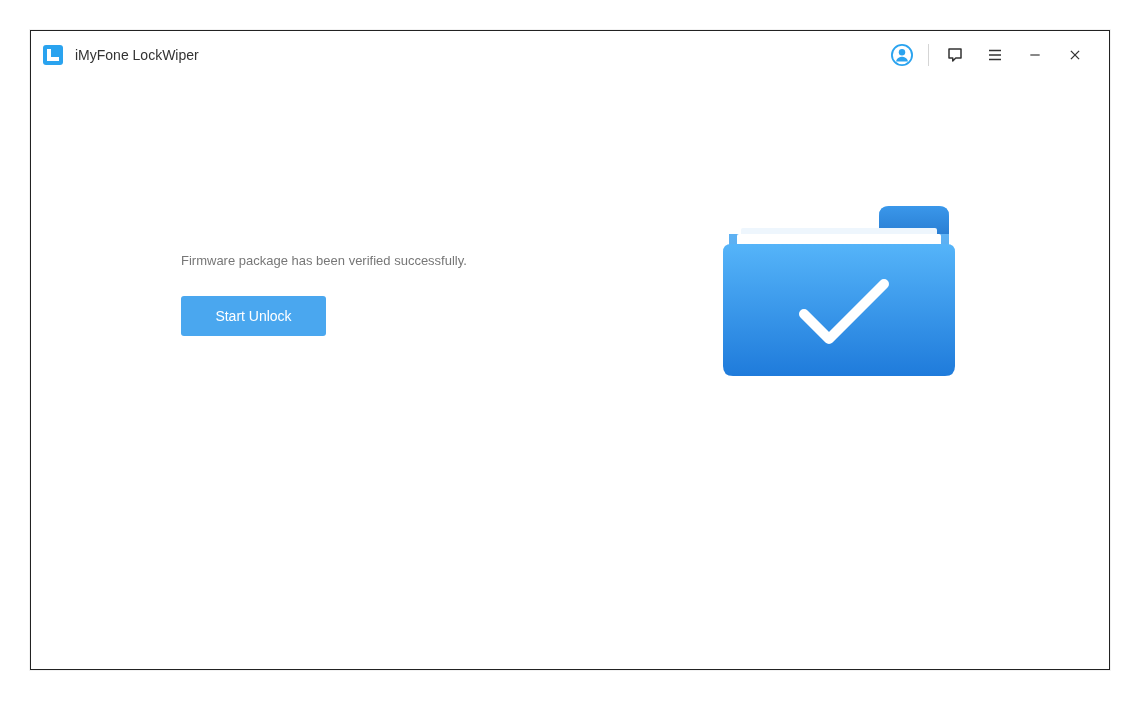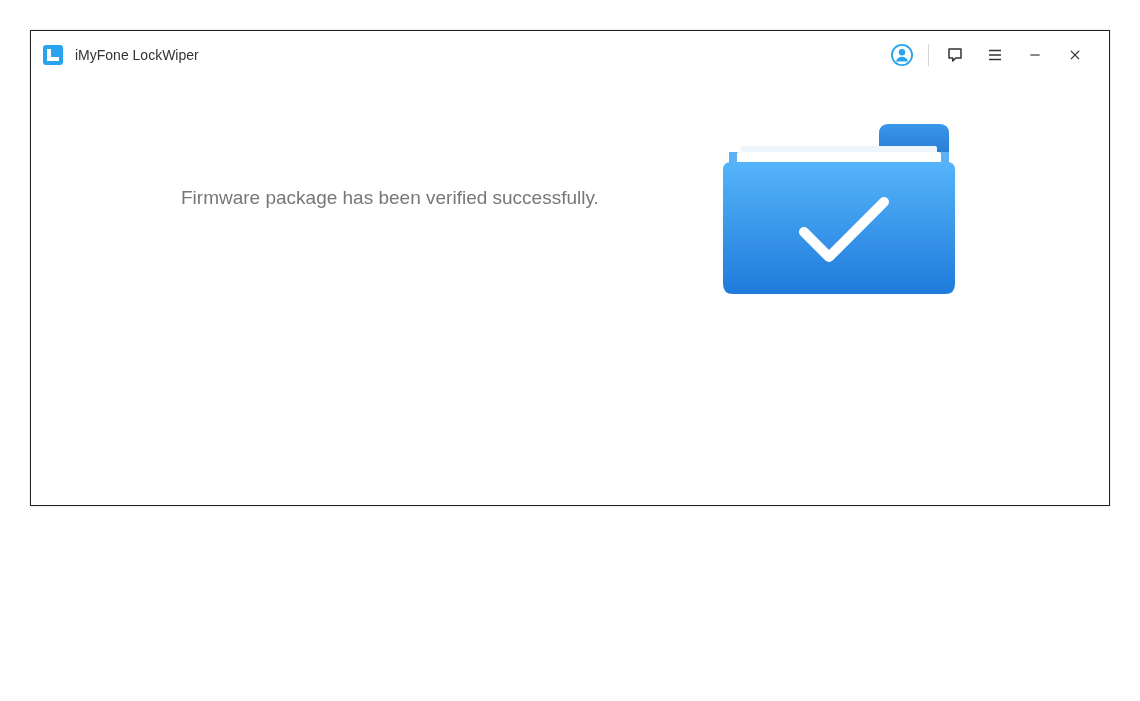--- a/index.html
+++ b/index.html
@@ -7,21 +7,21 @@
     font-family: "Segoe UI", Arial, sans-serif;
     background: #fff;
     width: 1140px;
     height: 701px;
     display: flex;
     justify-content: center;
     align-items: flex-start;
   }
   .window {
     width: 1080px;
-    height: 476px;
+    height: 640px;
     margin-top: 30px;
     border: 1px solid #222;
     background: #ffffff;
     position: relative;
     box-shadow: 0 0 0 1px rgba(0,0,0,0.05);
   }
   
   .titlebar {
     height: 48px;
     display: flex;
@@ -77,21 +77,21 @@
     min-width: 350px;
     margin-top: -160px;
   }
   .heading {
     font-size: 28px;
     color: #3b3b3b;
     font-weight: 400;
     margin-bottom: 12px;
   }
   .subtext {
-    font-size: 19px;
+    font-size: 13px;
     color: #777;
     margin-bottom: 28px;
   }
   .primary-btn {
     display: inline-flex;
     align-items: center;
     justify-content: center;
     width: 145px;
     height: 40px;
     background: #4aa7ef;
@@ -152,20 +152,21 @@
       <svg width="14" height="14" viewBox="0 0 24 24">
         <line x1="5" y1="5" x2="19" y2="19" stroke="#333" stroke-width="2.2"></line>
         <line x1="19" y1="5" x2="5" y2="19" stroke="#333" stroke-width="2.2"></line>
       </svg>
     </div>
   </div>
 
   <div class="content">
     <div class="left-pane">
       <div class="subtext">Firmware package has been verified successfully.</div>
+      <button class="primary-btn">Start Unlock</button>
     </div>
     <div class="right-pane">
       <svg width="260" height="200" viewBox="0 0 260 200">
         <defs>
           <linearGradient id="folderGrad" x1="0" y1="0" x2="0" y2="1">
             <stop offset="0%" stop-color="#55b4f9"></stop>
             <stop offset="100%" stop-color="#1f7bdb"></stop>
           </linearGradient>
           <linearGradient id="tabGrad" x1="0" y1="0" x2="0" y2="1">
             <stop offset="0%" stop-color="#3a97ea"></stop>

